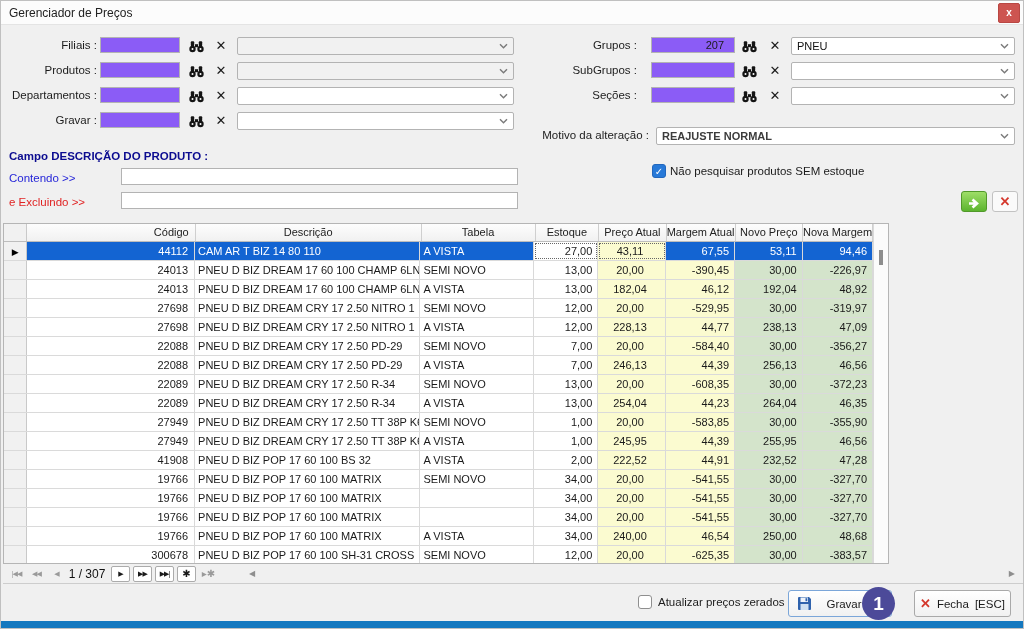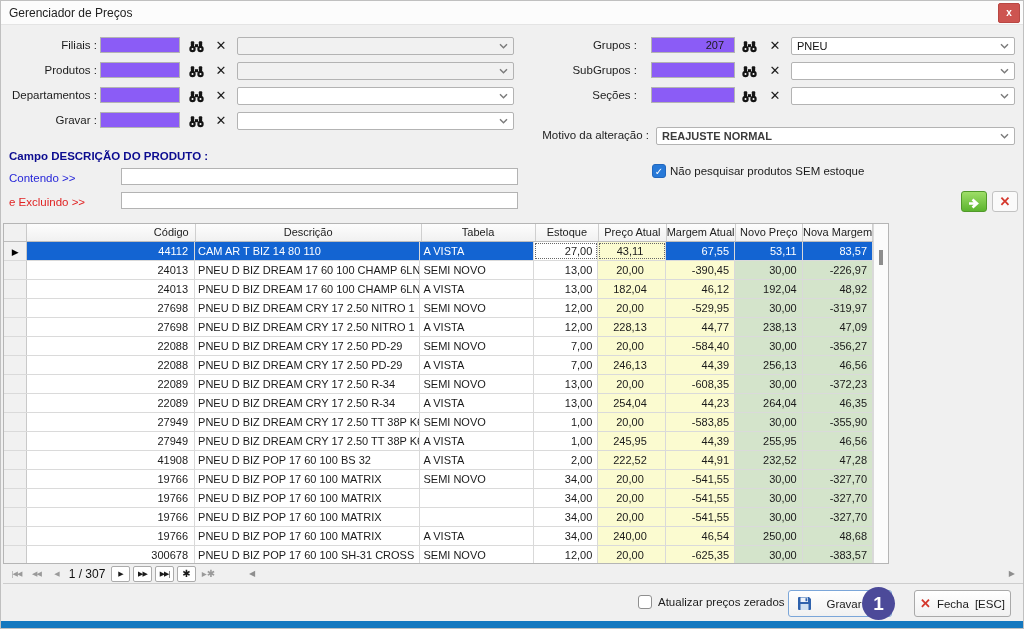--- a/index.html
+++ b/index.html
@@ -315,21 +315,21 @@
       <div id="grid-body">
           <div class="row selected">
       <div class="cell gutter"><span class="marker">▶</span></div>
       <div class="cell c0">44112</div>
       <div class="cell c1">CAM AR T BIZ 14 80 110</div>
       <div class="cell c2">A VISTA</div>
       <div class="cell c3">27,00</div>
       <div class="cell c4">43,11</div>
       <div class="cell c5">67,55</div>
       <div class="cell c6">53,11</div>
-      <div class="cell c7">83,57</div>
+      <div class="cell c7">94,46</div>
       <div class="cell filler"></div>
     </div>
           <div class="row">
       <div class="cell gutter"><span class="marker">▶</span></div>
       <div class="cell c0">24013</div>
       <div class="cell c1">PNEU D BIZ DREAM 17 60 100 CHAMP 6LN</div>
       <div class="cell c2">SEMI NOVO</div>
       <div class="cell c3">13,00</div>
       <div class="cell c4">20,00</div>
       <div class="cell c5">-390,45</div>

